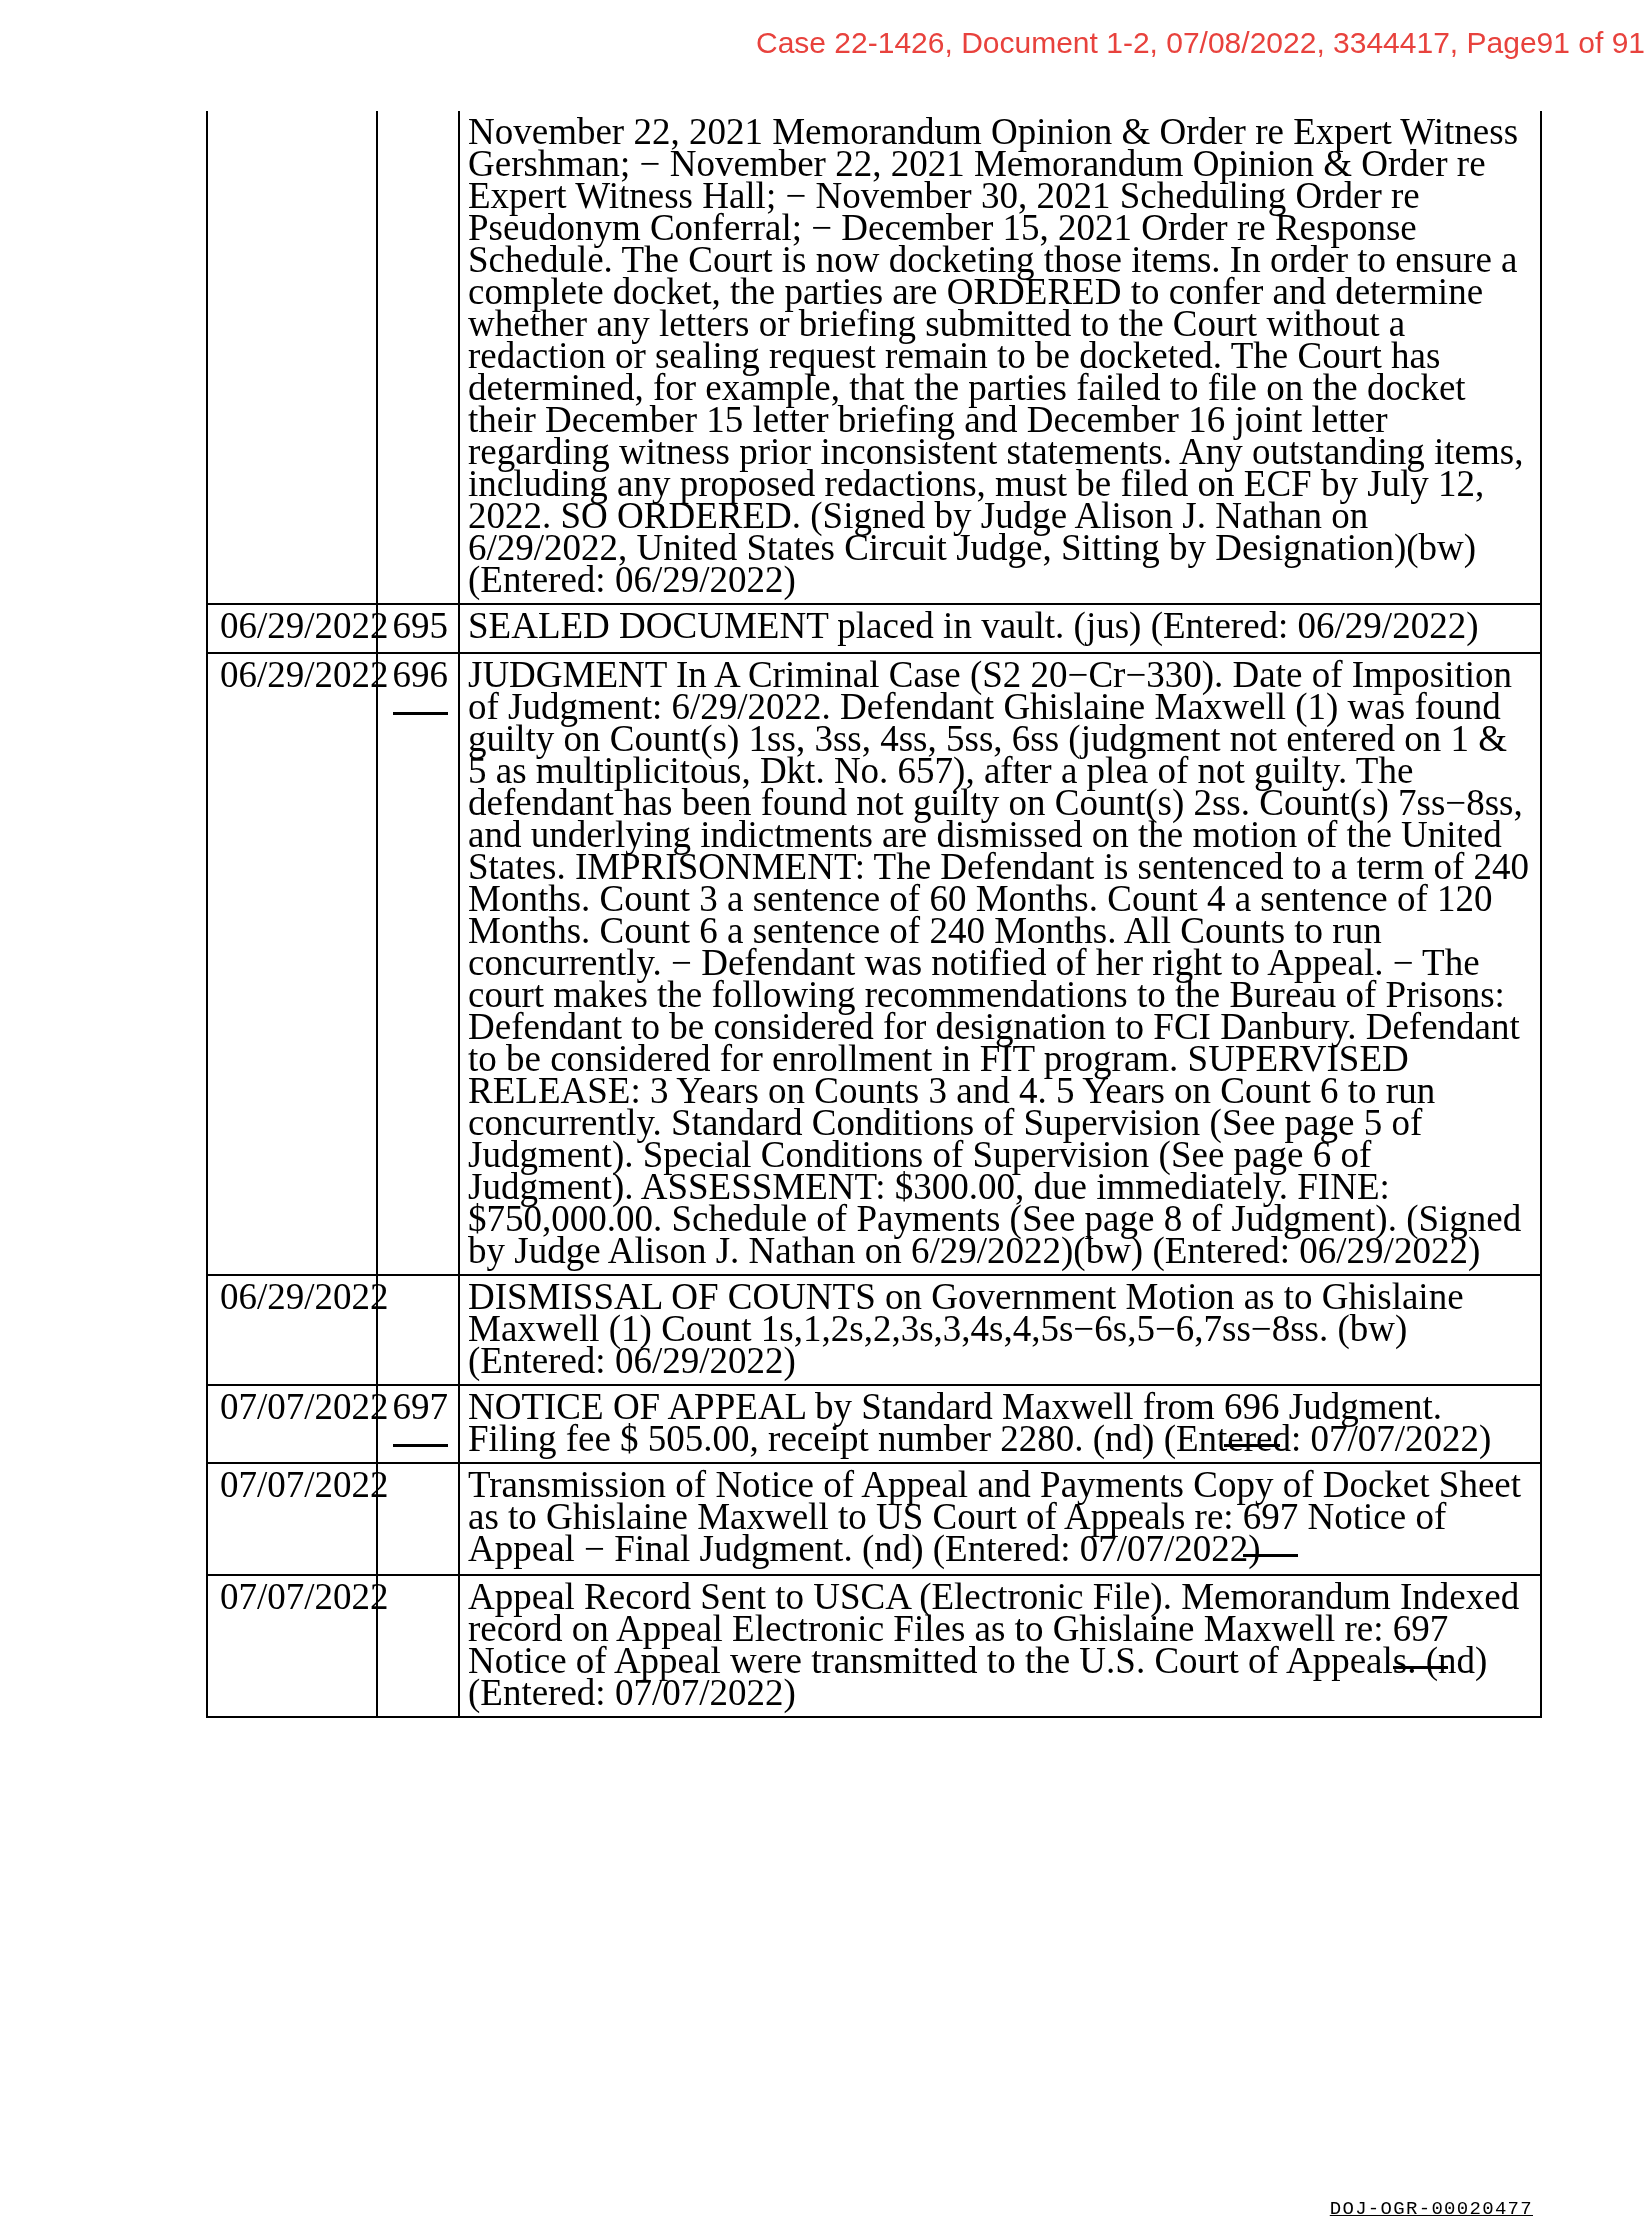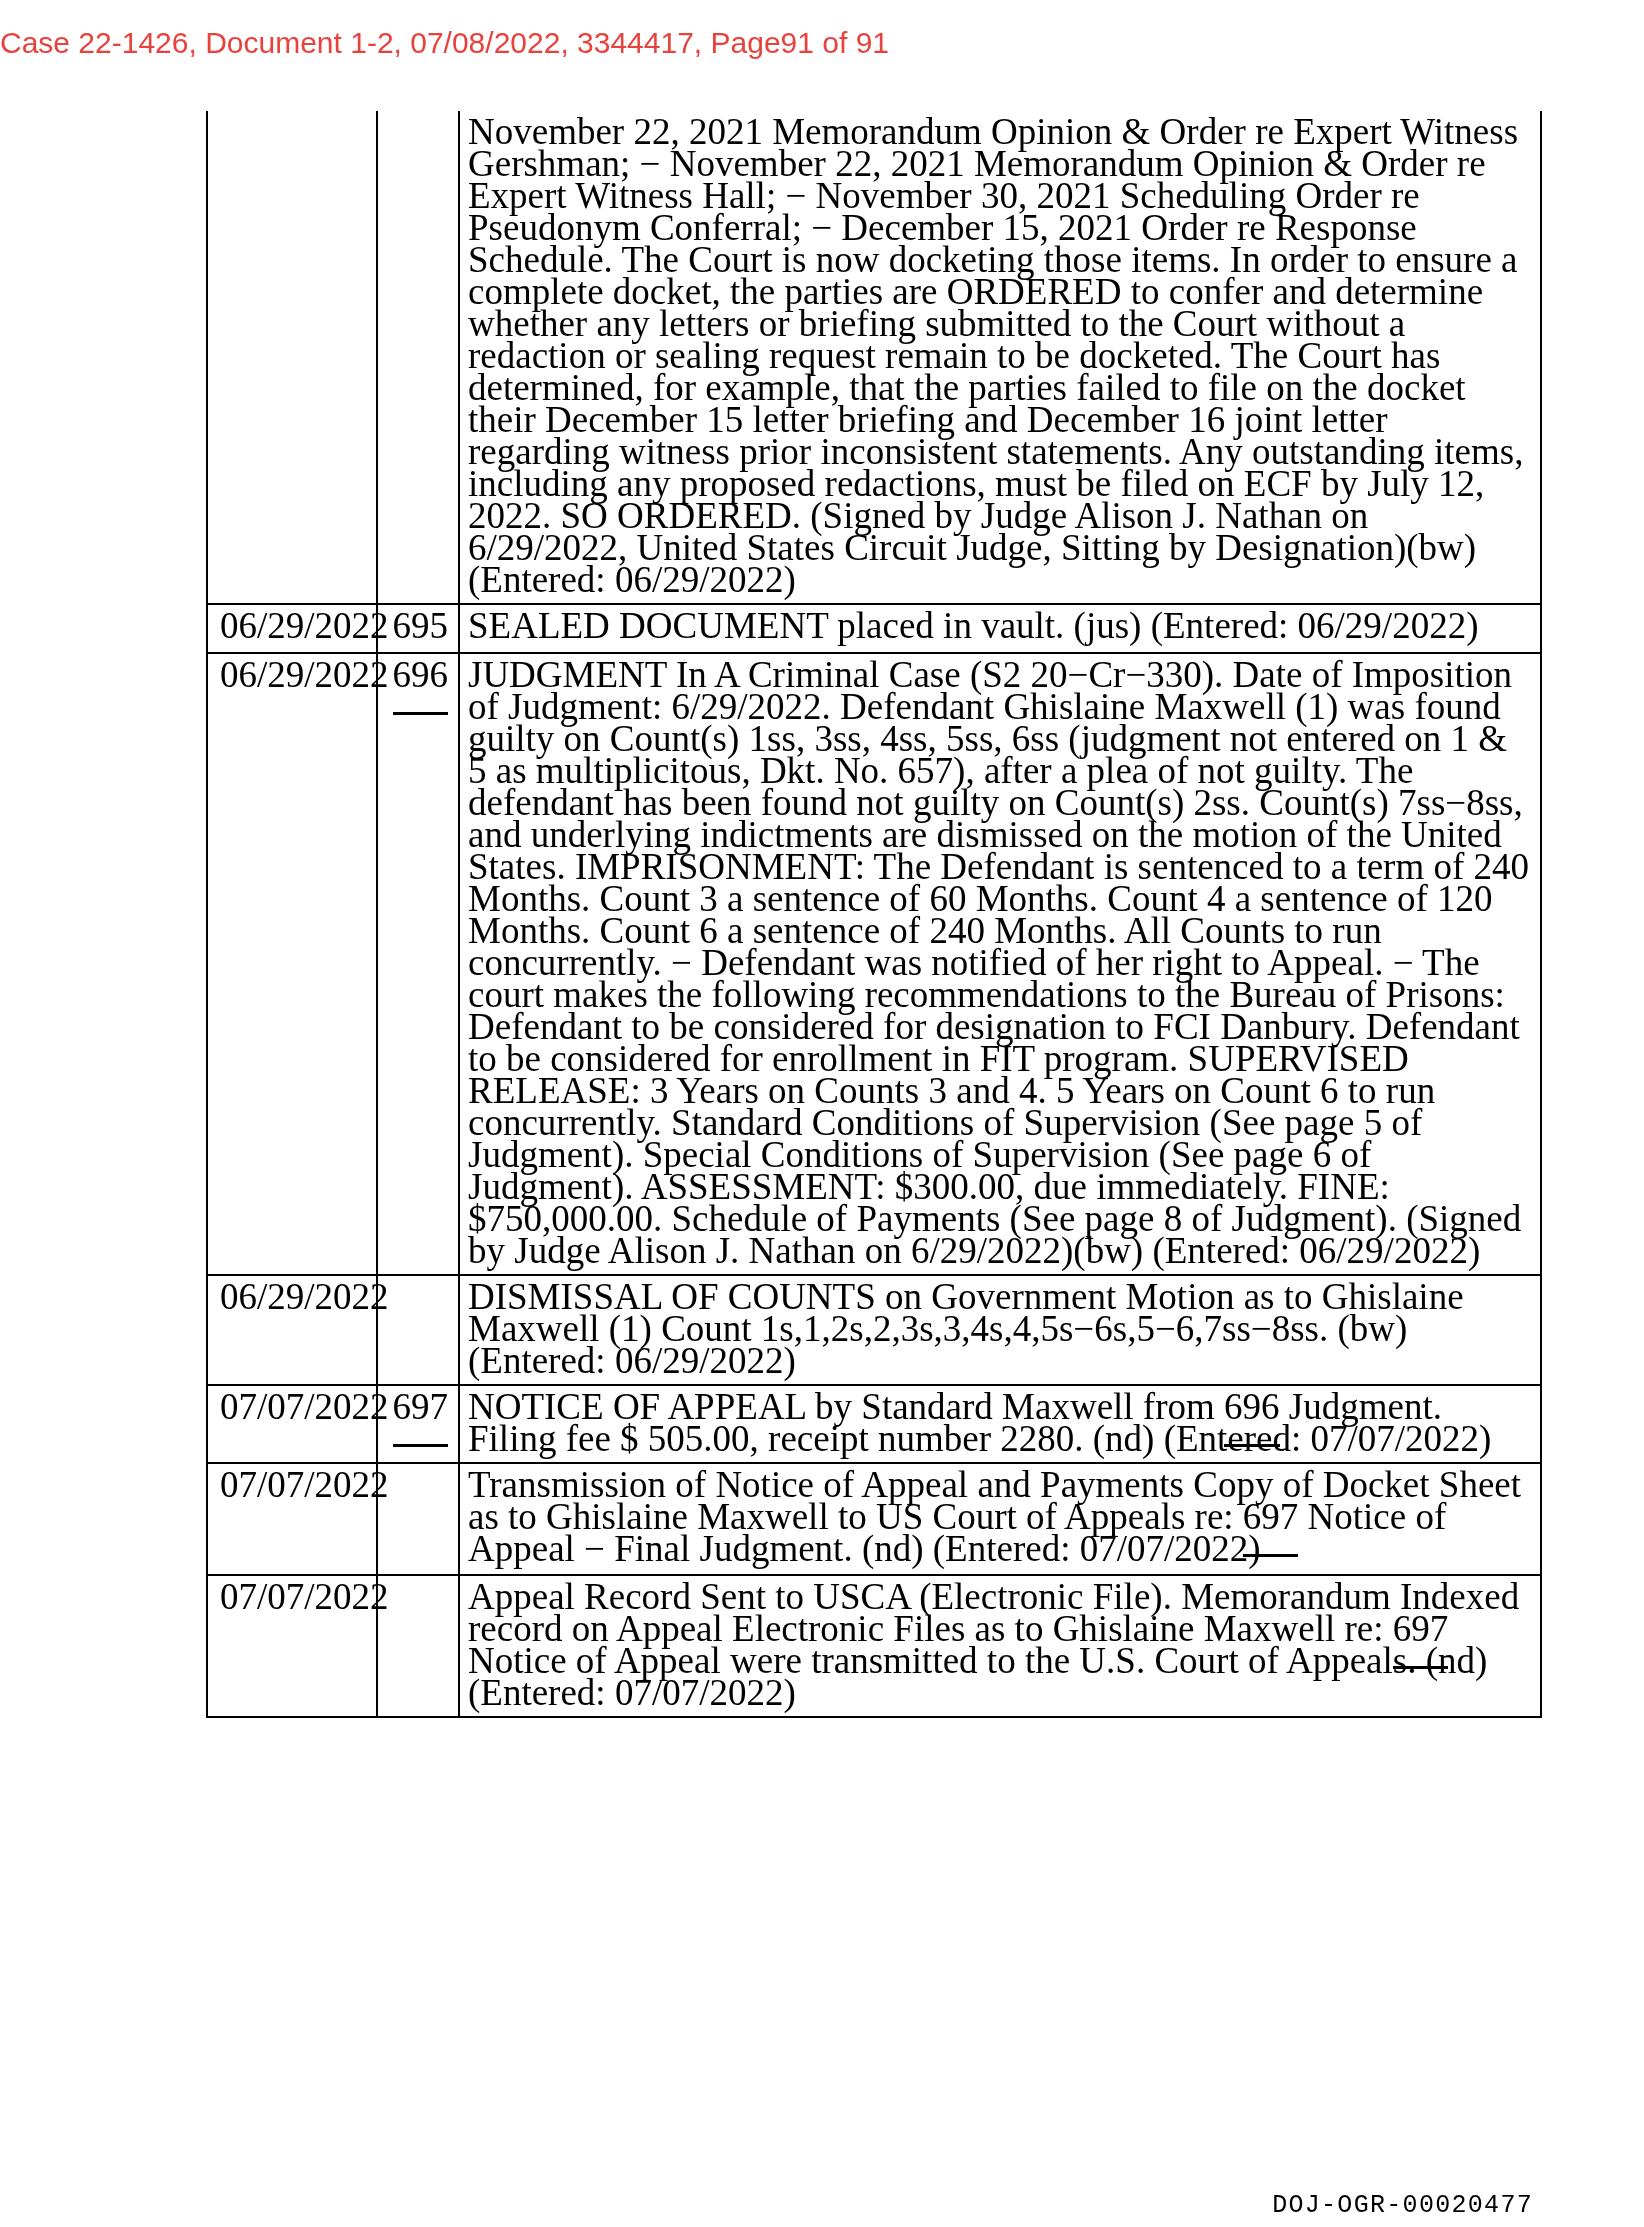--- a/index.html
+++ b/index.html
@@ -12,21 +12,21 @@
     background: var(--background, #ffffff);
     color: var(--text, #000000);
     font-family: "Liberation Serif", serif;
     overflow: hidden;
   }
   .case-header {
     position: absolute;
     top: 25px;
     left: 0;
     width: 100%;
-    text-align: left;
+    text-align: right;
     font-family: "Liberation Sans", sans-serif;
     font-size: 30px;
     line-height: 35px;
     color: var(--header_red, #e8423d);
   }
   table.docket {
     position: absolute;
     left: 206px;
     top: 111px;
     width: 1333px;
@@ -56,23 +56,24 @@
   tr.r7 td { height: 109px; }
   .u {
     border-bottom: 3.3px solid var(--text, #000000);
     padding-bottom: 17px;
   }
   .bates {
     position: absolute;
     right: 112px;
     bottom: 6.6px;
     font-family: "Liberation Mono", monospace;
-    font-size: 25px;
+    font-size: 19px;
     letter-spacing: 1.3px;
     color: var(--text, #000000);
+    text-decoration: underline;
   }
 </style>
 </head>
 <body>
 
 <div class="page">
 
   <div class="case-header">Case 22-1426, Document 1-2, 07/08/2022, 3344417, Page91 of 91</div>
 
   <table class="docket">

